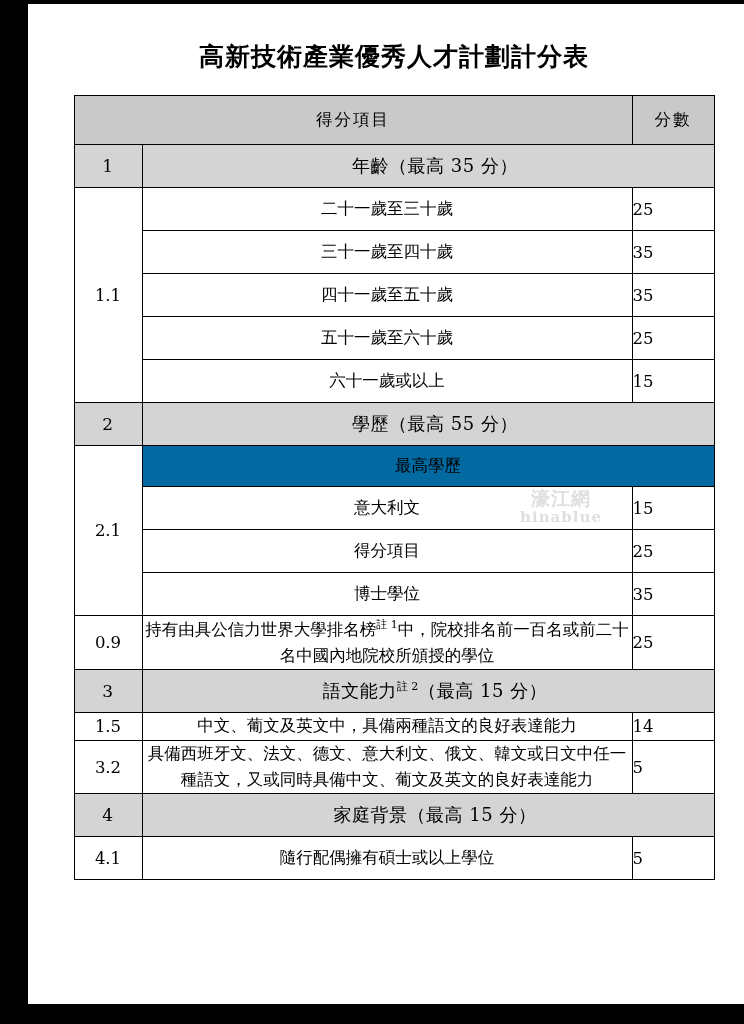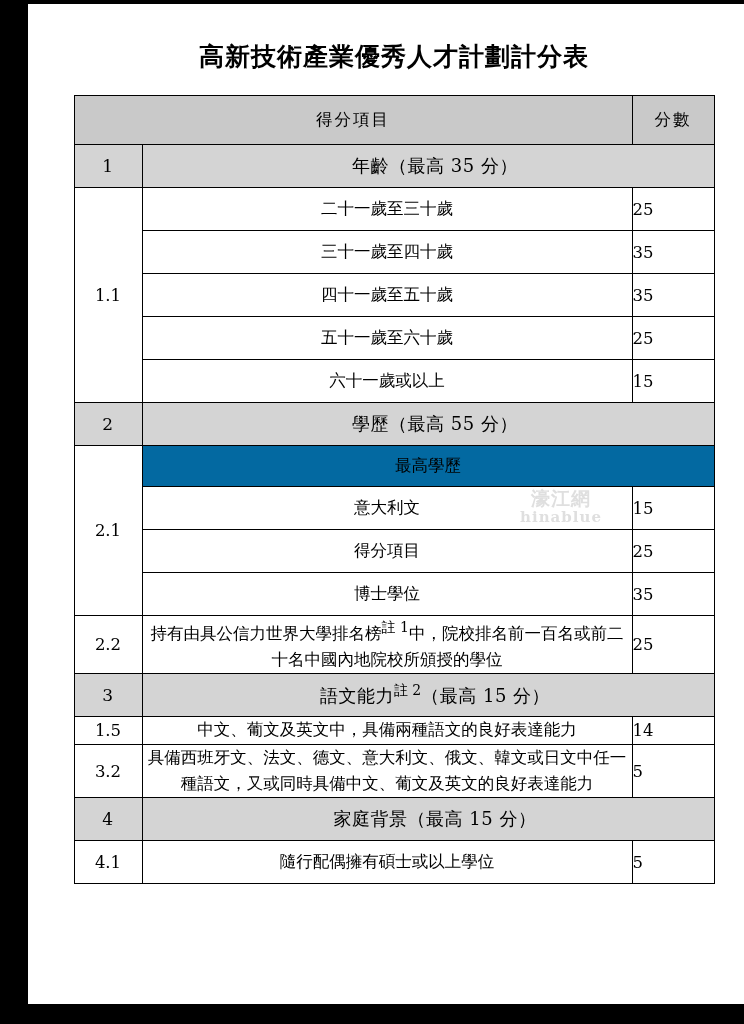--- a/index.html
+++ b/index.html
@@ -89,21 +89,21 @@
     font-size: 16.5px;
     margin-left: 7px;
   }
   .row-h td { height: 42px; }
   .subhead {
     background: #0369a1;
     padding-left: 14px;
     height: 40px;
   }
   sup {
-    font-size: 14px;
+    font-size: 11px;
     vertical-align: super;
     letter-spacing: 0;
   }
   .watermark {
     position: absolute;
     left: 458px;
     top: 484px;
     width: 150px;
     height: 46px;
     color: rgba(140,140,140,0.28);
@@ -179,21 +179,21 @@
       <tr class="row-h">
         <td class="item">得分項目</td>
         <td class="score">25</td>
       </tr>
       <tr class="row-h">
         <td class="item">博士學位</td>
         <td class="score">35</td>
       </tr>
 
       <tr>
-        <td class="idx">2.2</td>
+        <td class="idx">0.9</td>
         <td class="item"><span>持有由具公信力世界大學排名榜</span><sup>註 1</sup><span>中，院校排名前一百名或前二十名中國內地院校所頒授的學位</span></td>
         <td class="score">25</td>
       </tr>
 
       <tr class="section">
         <td class="idx">3</td>
         <td class="item" colspan="2"><span>語文能力</span><sup>註 2</sup><span>（最高 15 分）</span></td>
       </tr>
 
       <tr>

